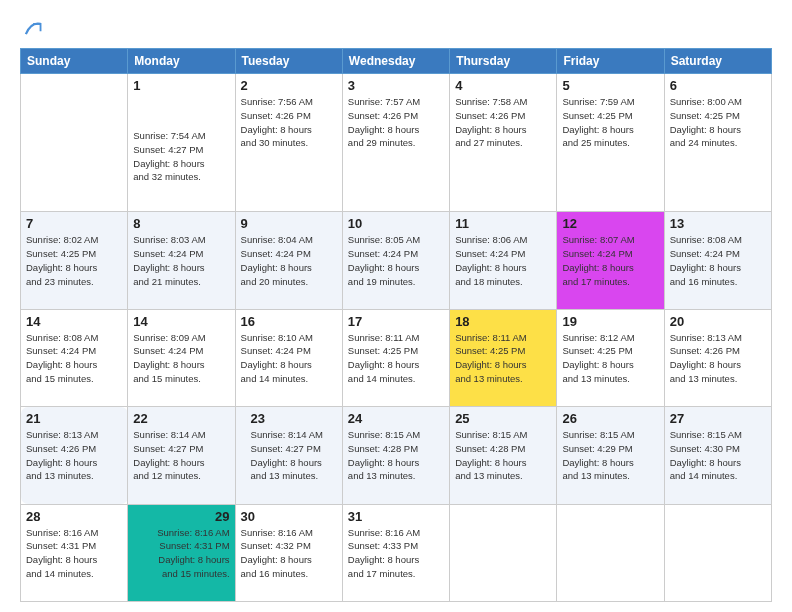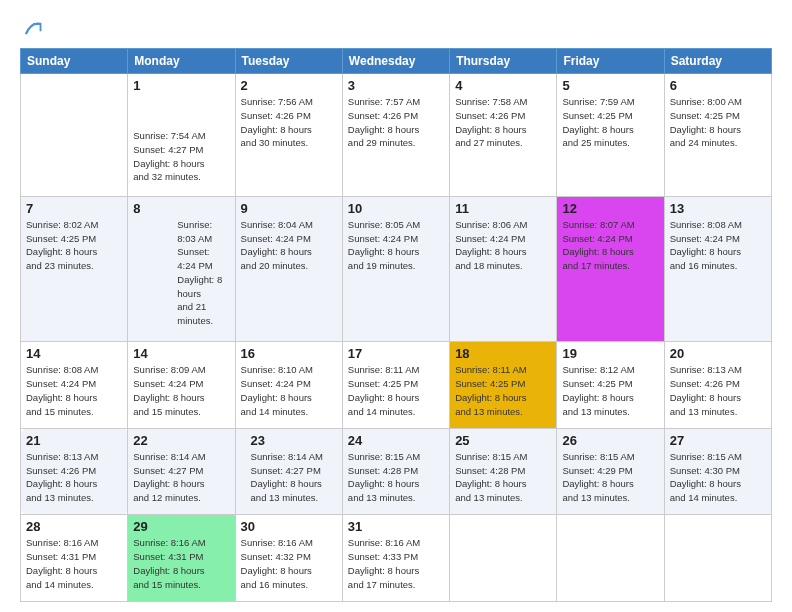--- a/index.html
+++ b/index.html
@@ -186,21 +186,21 @@
         <tr>
           <td style="background: rgb(240, 244, 250);">
             <span class="day-number">7</span>
             <div class="day-info" style="white-space: pre-line;">Sunrise: 8:02 AM
 Sunset: 4:25 PM
 Daylight: 8 hours
 and 23 minutes.</div>
           </td>
           <td style="background: rgb(240, 244, 250);">
             <span class="day-number">8</span>
-            <div class="day-info" style="white-space: pre-line; margin-left: 44px;">Sunrise: 8:03 AM
+            <div class="day-info" style="white-space: pre-line;">Sunrise: 8:03 AM
 Sunset: 4:24 PM
 Daylight: 8 hours
 and 21 minutes.</div>
           </td>
           <td style="background: rgb(240, 244, 250);">
             <span class="day-number">9</span>
             <div class="day-info" style="white-space: pre-line;">Sunrise: 8:04 AM
 Sunset: 4:24 PM
 Daylight: 8 hours
 and 20 minutes.</div>
@@ -256,21 +256,21 @@
 Daylight: 8 hours
 and 14 minutes.</div>
           </td>
           <td style="background: rgb(255, 255, 255);">
             <span class="day-number">17</span>
             <div class="day-info" style="white-space: pre-line;">Sunrise: 8:11 AM
 Sunset: 4:25 PM
 Daylight: 8 hours
 and 14 minutes.</div>
           </td>
-          <td style="background: #eab308;">
+          <td style="background: #fde047;">
             <span class="day-number">18</span>
             <div class="day-info" style="white-space: pre-line;">Sunrise: 8:11 AM
 Sunset: 4:25 PM
 Daylight: 8 hours
 and 13 minutes.</div>
           </td>
           <td style="background: rgb(255, 255, 255);">
             <span class="day-number">19</span>
             <div class="day-info" style="white-space: pre-line;">Sunrise: 8:12 AM
 Sunset: 4:25 PM
@@ -337,21 +337,21 @@
           </td>
         </tr>
         <tr>
           <td style="background: rgb(255, 255, 255);">
             <span class="day-number">28</span>
             <div class="day-info" style="white-space: pre-line;">Sunrise: 8:16 AM
 Sunset: 4:31 PM
 Daylight: 8 hours
 and 14 minutes.</div>
           </td>
-          <td style="background: #86efac;">
+          <td style="background: #14b8a6; text-align: right;">
             <span class="day-number">29</span>
             <div class="day-info" style="white-space: pre-line;">Sunrise: 8:16 AM
 Sunset: 4:31 PM
 Daylight: 8 hours
 and 15 minutes.</div>
           </td>
           <td style="background: rgb(255, 255, 255);">
             <span class="day-number">30</span>
             <div class="day-info" style="white-space: pre-line;">Sunrise: 8:16 AM
 Sunset: 4:32 PM

